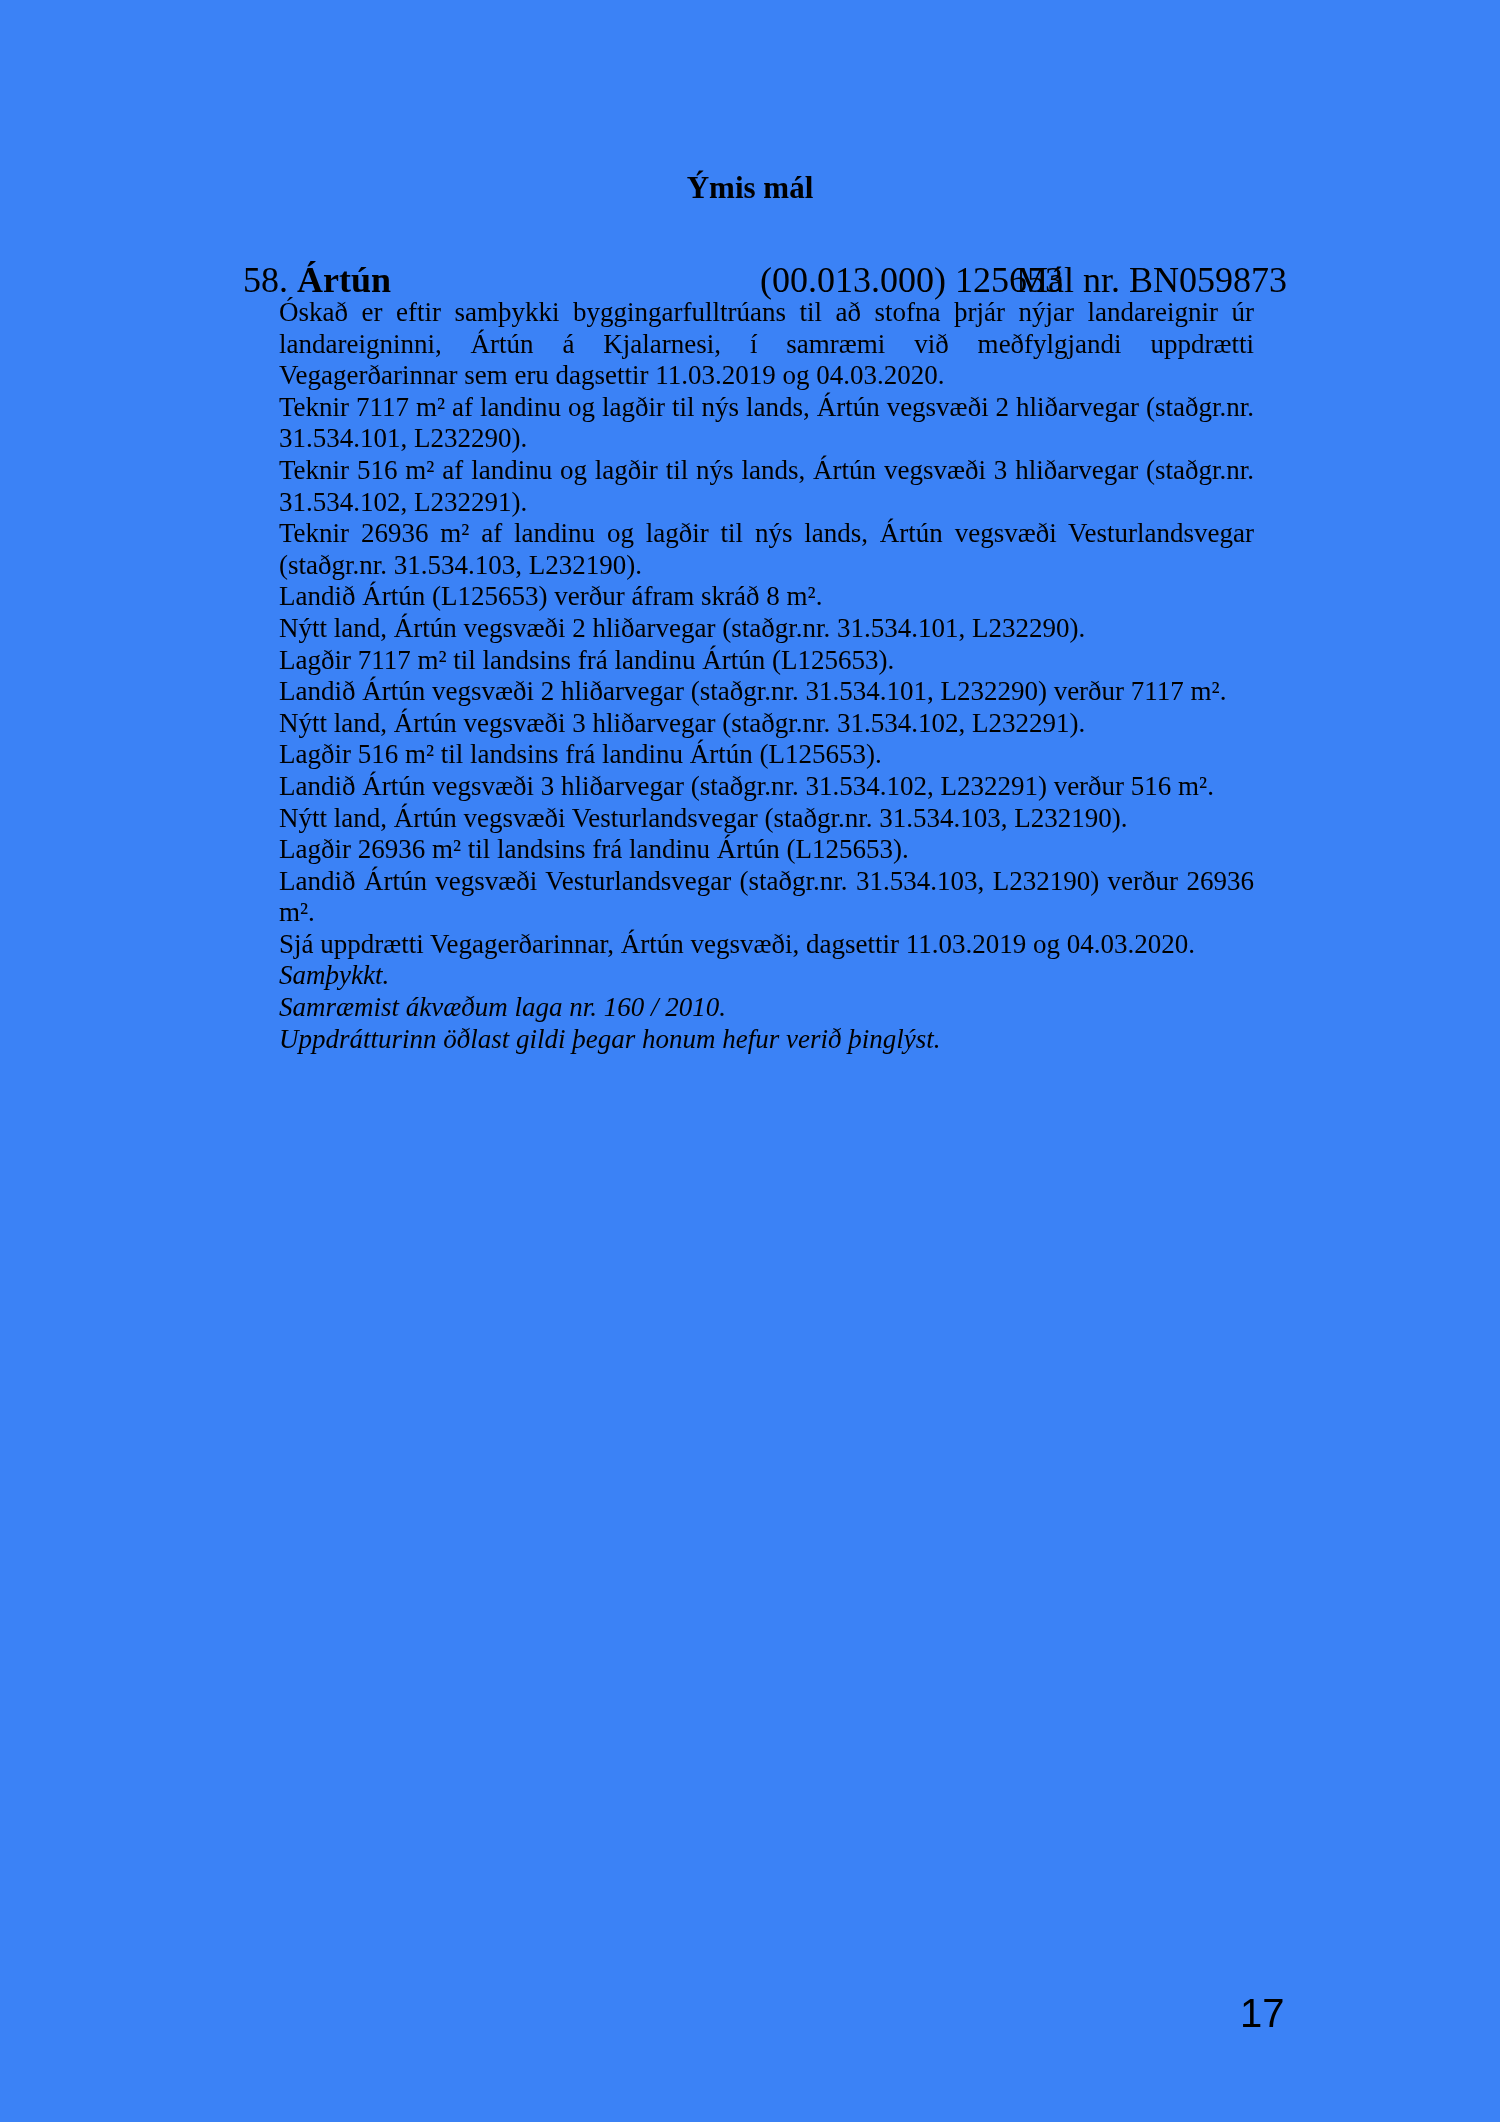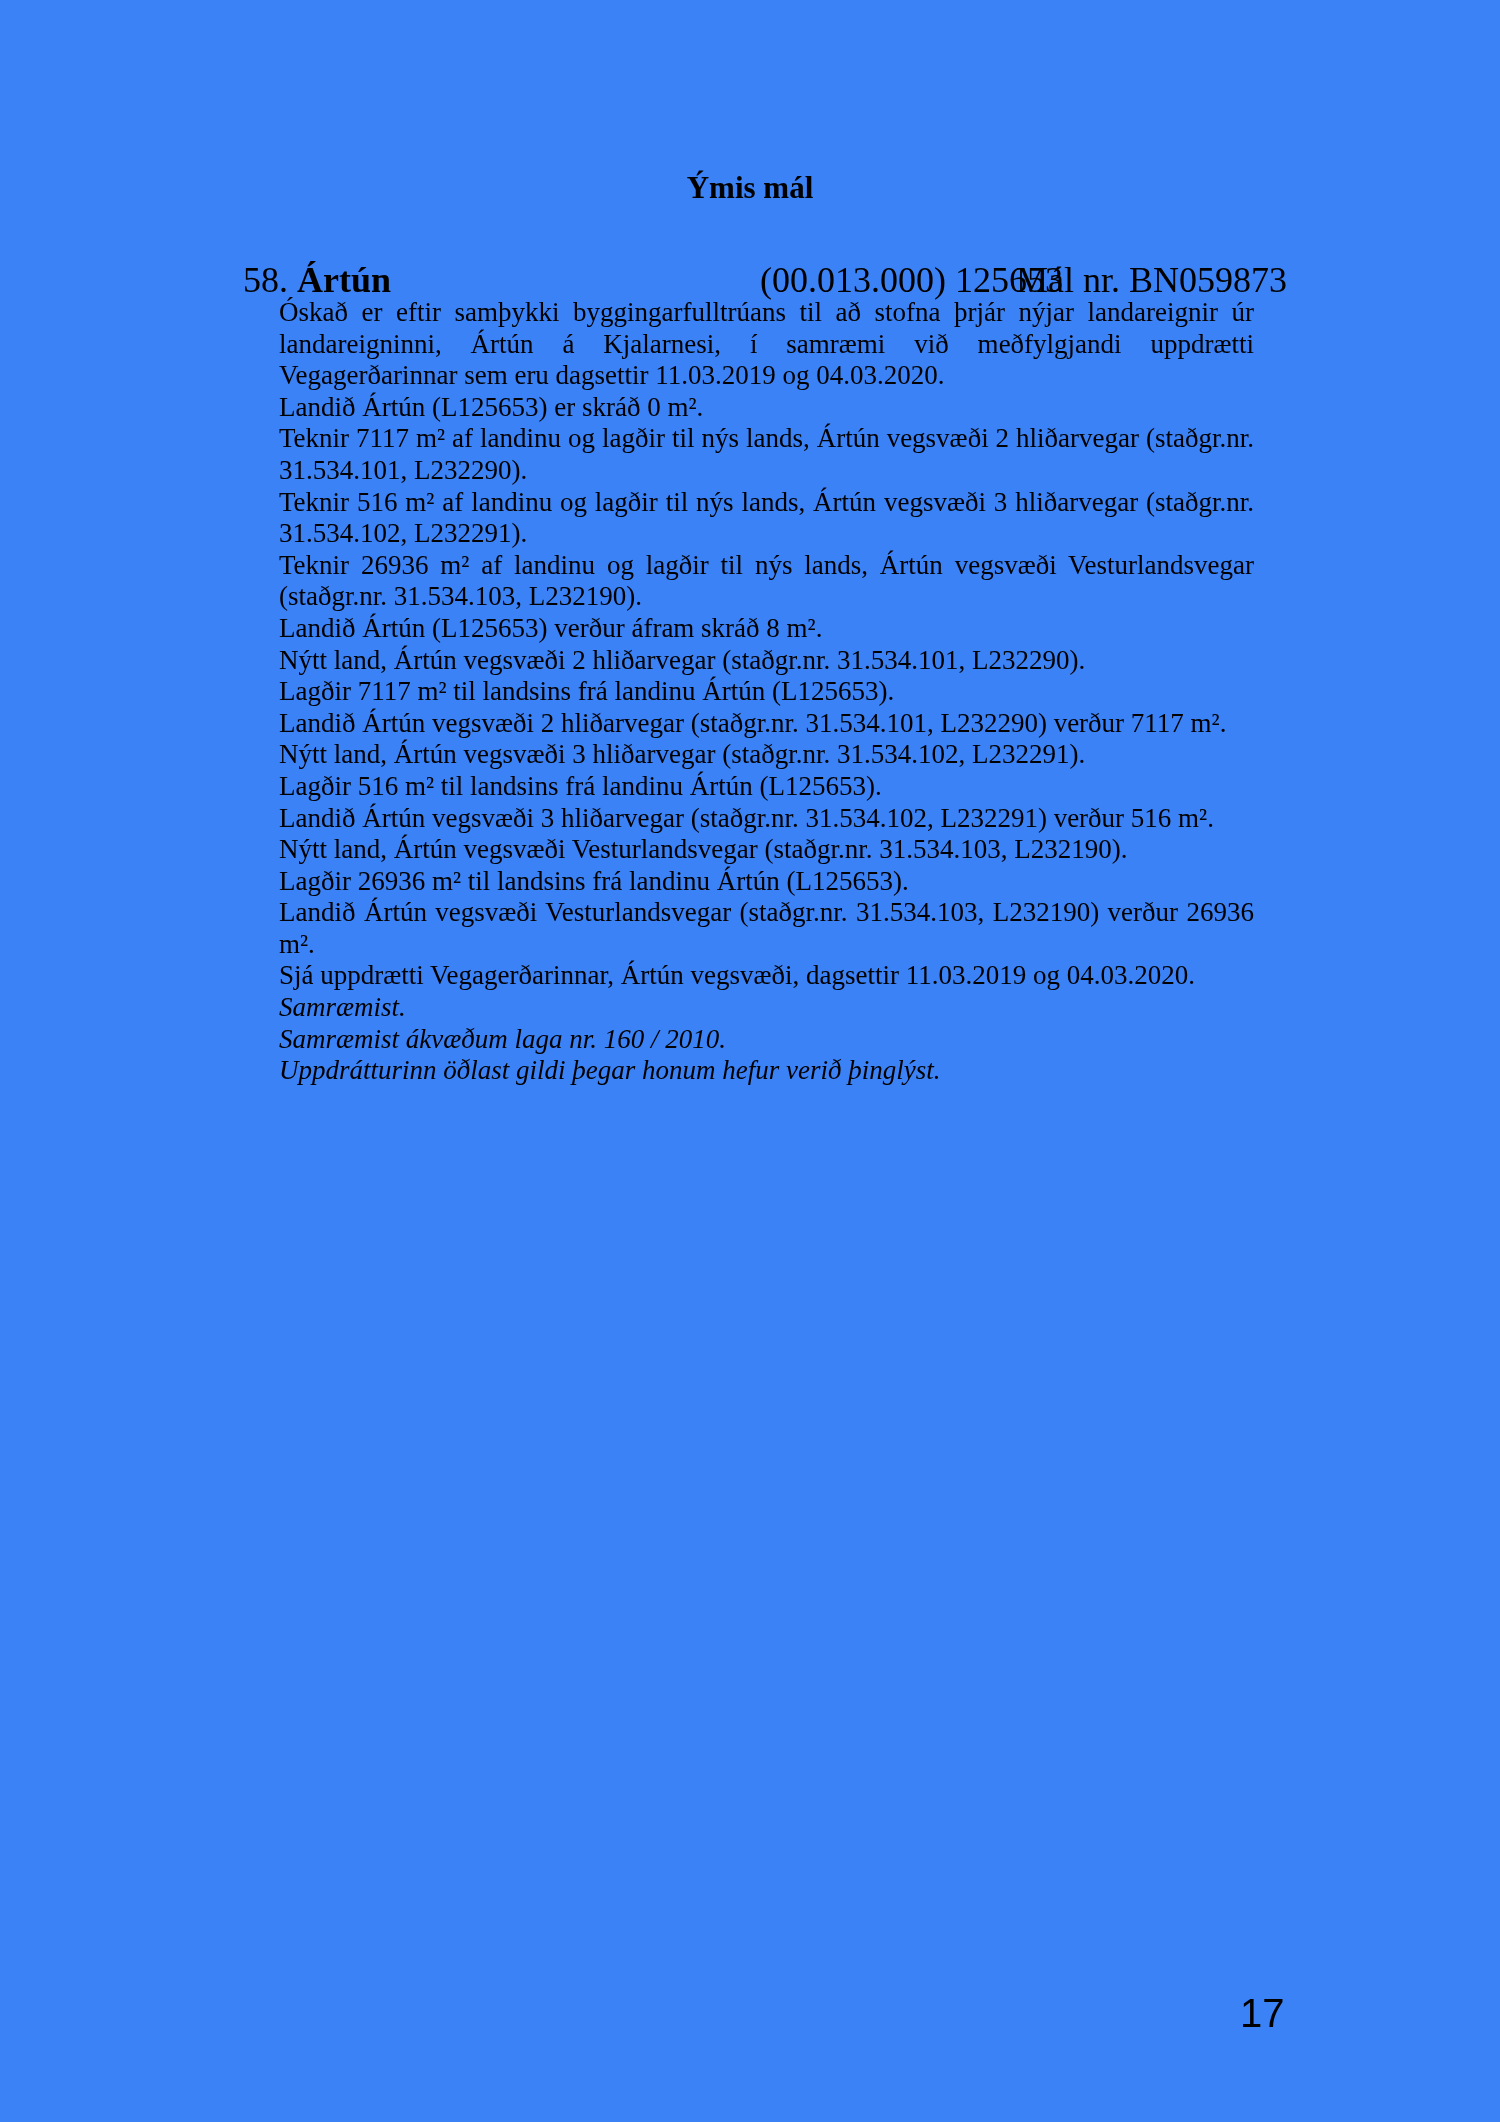--- a/index.html
+++ b/index.html
@@ -89,36 +89,35 @@
 
   <div class="agenda-item">
     <div class="item-header">
       <span class="item-number">58.</span>
       <span class="item-name">Ártún</span>
       <span class="item-code">(00.013.000) 125653</span>
       <span class="item-case">Mál nr. BN059873</span>
     </div>
     <div class="item-body">
         <p class="para">Óskað er eftir samþykki byggingarfulltrúans til að stofna þrjár nýjar landareignir úr landareigninni, Ártún á Kjalarnesi, í samræmi við meðfylgjandi uppdrætti Vegagerðarinnar sem eru dagsettir 11.03.2019 og 04.03.2020.</p>
-        <p class="para">Landið Ártún (L125653) er skráð 0 m².</p>
         <p class="para">Teknir 7117 m² af landinu og lagðir til nýs lands, Ártún vegsvæði 2 hliðarvegar (staðgr.nr. 31.534.101, L232290).</p>
         <p class="para">Teknir 516 m² af landinu og lagðir til nýs lands, Ártún vegsvæði 3 hliðarvegar (staðgr.nr. 31.534.102, L232291).</p>
         <p class="para">Teknir 26936 m² af landinu og lagðir til nýs lands, Ártún vegsvæði Vesturlandsvegar (staðgr.nr. 31.534.103, L232190).</p>
         <p class="para">Landið Ártún (L125653) verður áfram skráð 8 m².</p>
         <p class="para">Nýtt land, Ártún vegsvæði 2 hliðarvegar (staðgr.nr. 31.534.101, L232290).</p>
         <p class="para">Lagðir 7117 m² til landsins frá landinu Ártún (L125653).</p>
         <p class="para">Landið Ártún vegsvæði 2 hliðarvegar (staðgr.nr. 31.534.101, L232290) verður 7117 m².</p>
         <p class="para">Nýtt land, Ártún vegsvæði 3 hliðarvegar (staðgr.nr. 31.534.102, L232291).</p>
         <p class="para">Lagðir 516 m² til landsins frá landinu Ártún (L125653).</p>
         <p class="para">Landið Ártún vegsvæði 3 hliðarvegar (staðgr.nr. 31.534.102, L232291) verður 516 m².</p>
         <p class="para">Nýtt land, Ártún vegsvæði Vesturlandsvegar (staðgr.nr. 31.534.103, L232190).</p>
         <p class="para">Lagðir 26936 m² til landsins frá landinu Ártún (L125653).</p>
         <p class="para">Landið Ártún vegsvæði Vesturlandsvegar (staðgr.nr. 31.534.103, L232190) verður 26936 m².</p>
         <p class="para">Sjá uppdrætti Vegagerðarinnar, Ártún vegsvæði, dagsettir 11.03.2019 og 04.03.2020.</p>
-        <p class="para italic">Samræmist.</p>
+        <p class="para italic">Samþykkt.</p>
         <p class="para italic">Samræmist ákvæðum laga nr. 160 / 2010.</p>
         <p class="para italic">Uppdrátturinn öðlast gildi þegar honum hefur verið þinglýst.</p>
       </div>
   </div>
 
   <div class="page-number">17</div>
 
 </div>
 
 </body></html>

